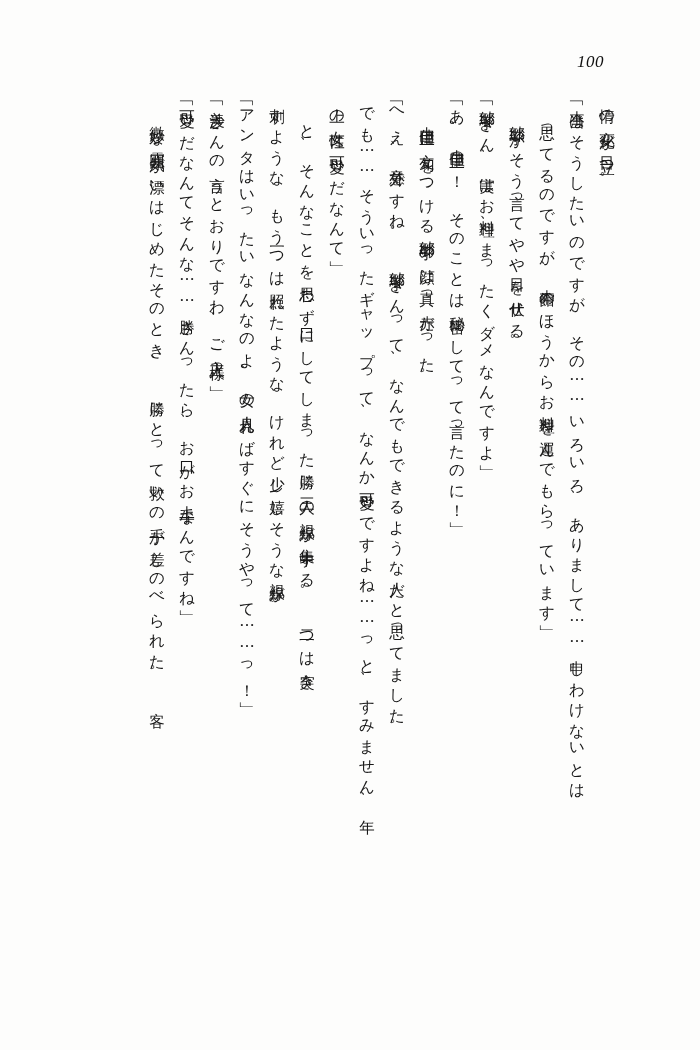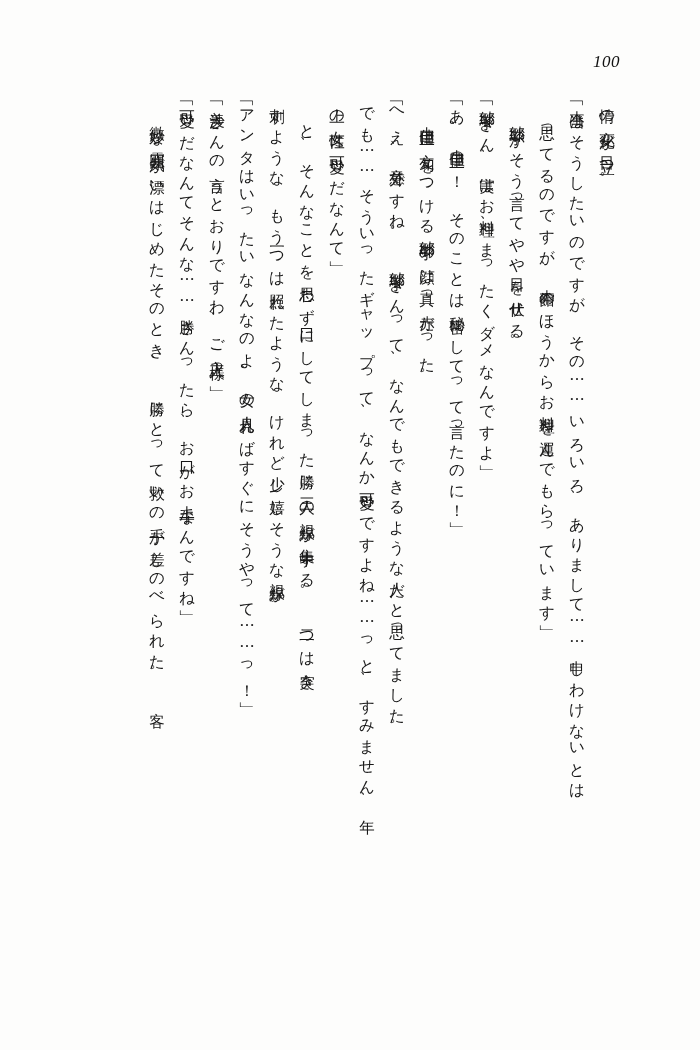--- a/index.html
+++ b/index.html
@@ -16,21 +16,21 @@
     overflow: hidden;
   }
   .page {
     position: absolute;
     inset: 0;
     background: #fdfdfc;
   }
   .page-number {
     position: absolute;
     top: 52px;
-    right: 80px;
+    right: 96px;
     font-size: 17px;
     font-style: italic;
     font-family: "Liberation Serif", "DejaVu Serif", serif;
     color: #111;
     letter-spacing: 0.5px;
   }
   .text-block {
     position: absolute;
     top: 96px;
     right: 86px;

